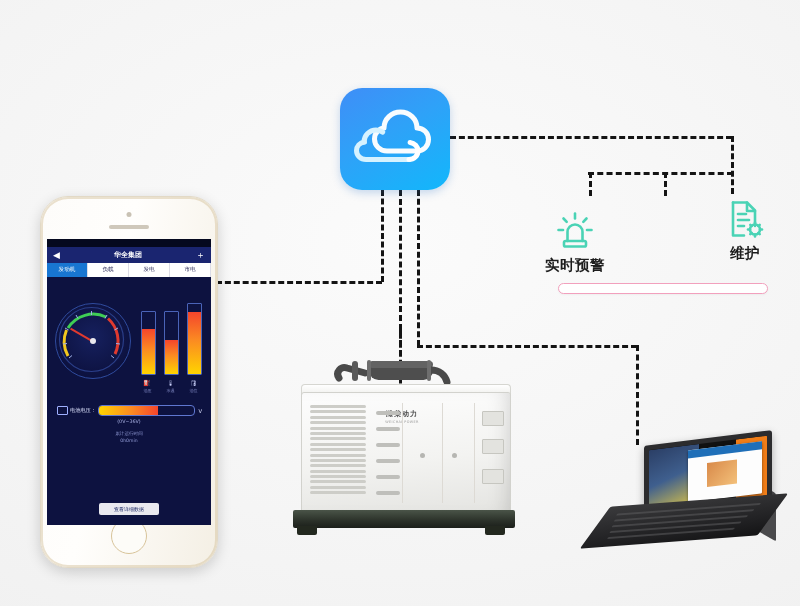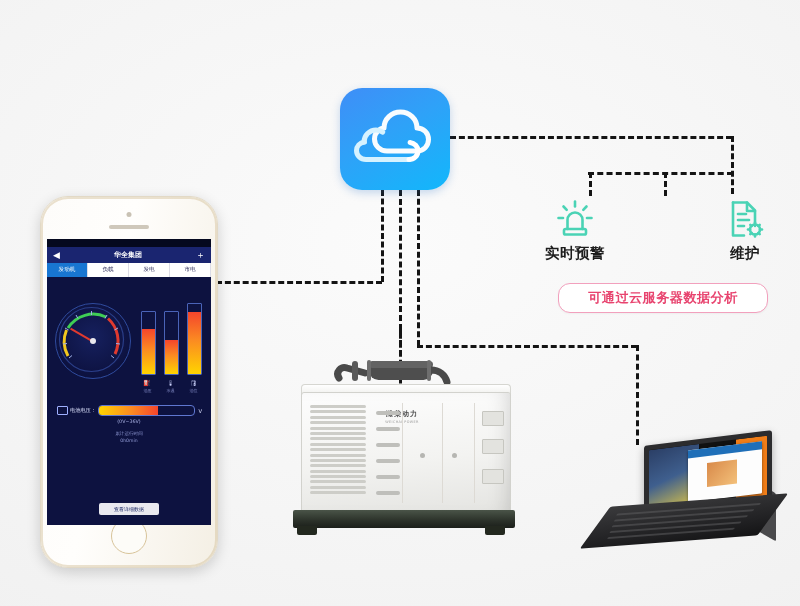--- a/index.html
+++ b/index.html
@@ -28,21 +28,21 @@
     border-radius:22px;
     background:linear-gradient(150deg,#3f8ef7 0%,#2ea2f8 45%,#12b7fb 100%);
     box-shadow:0 3px 9px rgba(40,110,200,.25);
   }
   .cloud-tile svg{position:absolute;left:14px;top:18px;}
 
   
   .svc{position:absolute;text-align:center;width:72px;}
   .svc .glyph{height:44px;display:flex;align-items:flex-end;justify-content:center;}
   .svc .lbl{margin-top:4px;font-size:14.5px;font-weight:bold;color:#1d1d1d;letter-spacing:.5px;white-space:nowrap;}
-  #svc-0{left:539px;top:196px;}
+  #svc-0{left:539px;top:208px;}
   #svc-1{left:634px;top:196px;}
   #svc-2{left:709px;top:196px;text-align:center;}
 
   
   .note{
     position:absolute;left:558px;top:283px;width:204px;
     border:1.6px solid #f2a0bd;border-radius:12px;background:#fff;
     padding:4px 2px 5px;text-align:center;
     box-shadow:0 1px 2px rgba(0,0,0,.04);
   }
@@ -222,21 +222,20 @@
         <path d="M26.3 26.8l1.4 1.4"></path>
           <path d="M34.3 34.8l1.4 1.4"></path>
         <path d="M35.7 26.8l-1.4 1.4"></path>
           <path d="M27.7 34.8l-1.4 1.4"></path>
       </svg>
     </div>
     <div class="lbl">维护</div>
   </div>
 
   <div class="note">
-    <div>可通过云服务器数据分析</div>
   </div>
 
   <div class="phone">
     <div class="cam"></div>
     <div class="earpiece"></div>
     <div class="home"></div>
 
     <div class="screen">
       <div class="scr-statusbar"></div>
 

